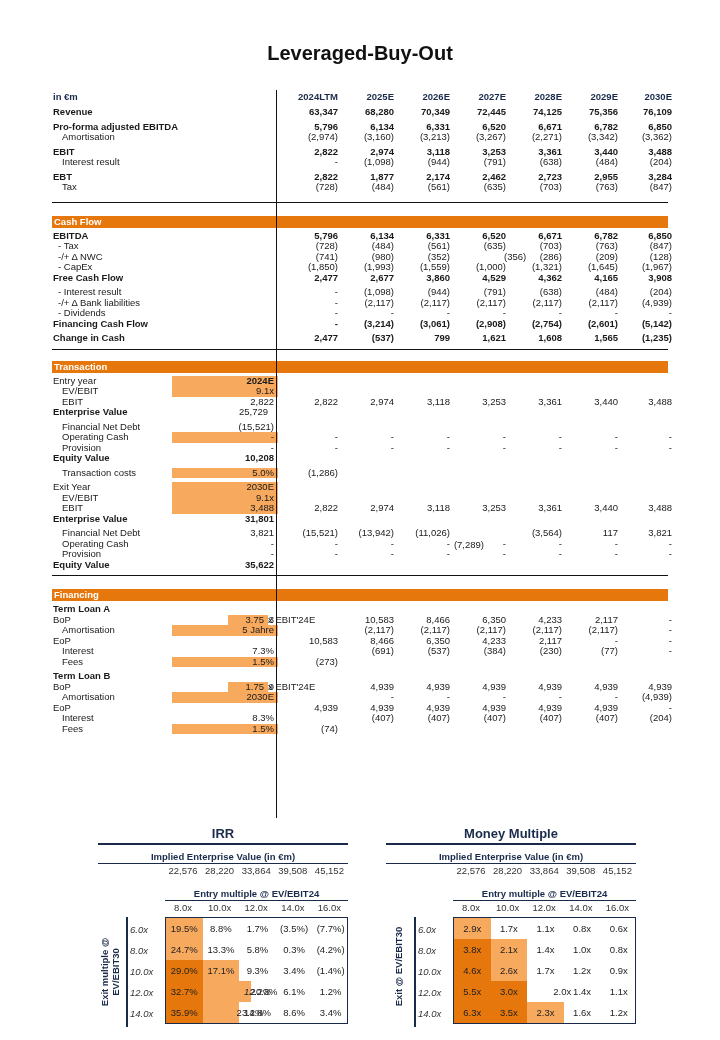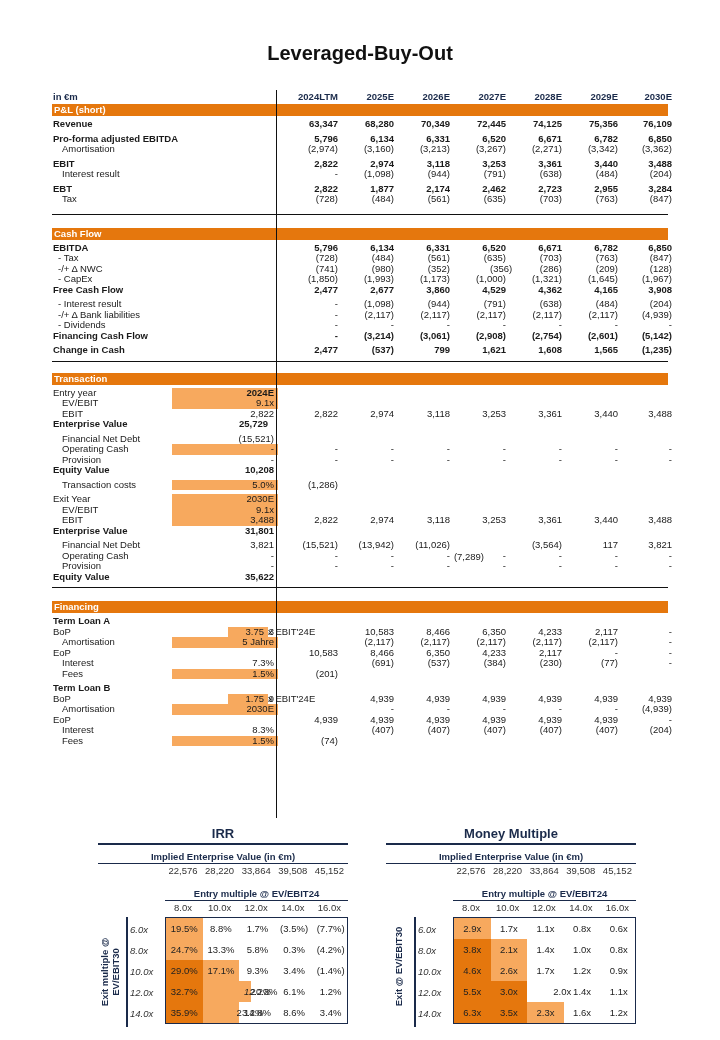--- a/index.html
+++ b/index.html
@@ -41,21 +41,20 @@
     <div class="hdr">
       <span style="position: absolute; left: 1px;">in €m</span>
       <span class="v" style="left: 226px;">2024LTM</span>
       <span class="v" style="left: 282px;">2025E</span>
       <span class="v" style="left: 338px;">2026E</span>
       <span class="v" style="left: 394px;">2027E</span>
       <span class="v" style="left: 450px;">2028E</span>
       <span class="v" style="left: 506px;">2029E</span>
       <span class="v" style="left: 560px;">2030E</span>
     </div>
-    <div class="band">P&amp;L (short)</div>
     <div class="gap" style="height: 3px;"></div>
     <div class="row bold">
       <span class="lbl">Revenue</span>
       <span class="v" style="left: 226px;">63,347</span>
       <span class="v" style="left: 282px;">68,280</span>
       <span class="v" style="left: 338px;">70,349</span>
       <span class="v" style="left: 394px;">72,445</span>
       <span class="v" style="left: 450px;">74,125</span>
       <span class="v" style="left: 506px;">75,356</span>
       <span class="v" style="left: 560px;">76,109</span>
@@ -146,30 +145,30 @@
       <span class="v" style="left: 394px;">(635)</span>
       <span class="v" style="left: 450px;">(703)</span>
       <span class="v" style="left: 506px;">(763)</span>
       <span class="v" style="left: 560px;">(847)</span>
     </div>
     <div class="row">
       <span class="lbl ind2">-/+ Δ NWC</span>
       <span class="v" style="left: 226px;">(741)</span>
       <span class="v" style="left: 282px;">(980)</span>
       <span class="v" style="left: 338px;">(352)</span>
-      <span class="v" style="left: 394px; padding-left: 44px;">(356)</span>
+      <span class="v" style="left: 408px; padding-left: 44px;">(356)</span>
       <span class="v" style="left: 450px;">(286)</span>
       <span class="v" style="left: 506px;">(209)</span>
       <span class="v" style="left: 560px;">(128)</span>
     </div>
     <div class="row">
       <span class="lbl ind2">- CapEx</span>
       <span class="v" style="left: 226px;">(1,850)</span>
       <span class="v" style="left: 282px;">(1,993)</span>
-      <span class="v" style="left: 338px;">(1,173)</span>
+      <span class="v" style="left: 338px;">(1,559)</span>
       <span class="v" style="left: 394px;">(1,000)</span>
       <span class="v" style="left: 450px;">(1,321)</span>
       <span class="v" style="left: 506px;">(1,645)</span>
       <span class="v" style="left: 560px;">(1,967)</span>
     </div>
     <div class="row bold">
       <span class="lbl">Free Cash Flow</span>
       <span class="v" style="left: 226px;">2,477</span>
       <span class="v" style="left: 282px;">2,677</span>
       <span class="v" style="left: 338px;">3,860</span>
@@ -250,21 +249,21 @@
       <span class="v" style="left: 226px;">2,822</span>
       <span class="v" style="left: 282px;">2,974</span>
       <span class="v" style="left: 338px;">3,118</span>
       <span class="v" style="left: 394px;">3,253</span>
       <span class="v" style="left: 450px;">3,361</span>
       <span class="v" style="left: 506px;">3,440</span>
       <span class="v" style="left: 560px;">3,488</span>
     </div>
     <div class="row bold">
       <span class="lbl">Enterprise Value</span>
-      <span class="v" style="left: 100px; width: 116px; font-weight: bold;">25,729</span>
+      <span class="v" style="left: 100px; width: 116px; font-weight: normal;">25,729</span>
     </div>
     <div class="gap" style="height: 4px;"></div>
     <div class="row">
       <span class="lbl ind">Financial Net Debt</span>
       <span class="v" style="left: 106px; width: 116px; font-weight: normal;">(15,521)</span>
     </div>
     <div class="row">
       <span class="lbl ind">Operating Cash</span>
       <span class="hl" style="left: 120px; width: 106px; top: 0px; height: 10.5px;"></span>
       <span class="v" style="left: 106px; width: 116px; font-weight: normal;">-</span>
@@ -411,21 +410,21 @@
       <span class="v" style="left: 338px;">(537)</span>
       <span class="v" style="left: 394px;">(384)</span>
       <span class="v" style="left: 450px;">(230)</span>
       <span class="v" style="left: 506px;">(77)</span>
       <span class="v" style="left: 560px;">-</span>
     </div>
     <div class="row">
       <span class="lbl ind">Fees</span>
       <span class="hl" style="left: 120px; width: 106px; top: 0px; height: 10.5px;"></span>
       <span class="v" style="left: 106px; width: 116px; font-weight: normal;">1.5%</span>
-      <span class="v" style="left: 226px;">(201)</span>
+      <span class="v" style="left: 226px;">(273)</span>
     </div>
     <div class="gap" style="height: 4px;"></div>
     <div class="row bold">
       <span class="lbl">Term Loan B</span>
     </div>
     <div class="row">
       <span class="lbl">BoP</span>
       <span class="v" style="left: 106px; width: 116px; font-weight: normal;">4,939</span>
       <span class="hl" style="left: 176px; width: 40px; top: 0px; height: 10.5px;"></span>
       <span class="v" style="left: 176px; width: 36px; font-weight: normal;">1.75</span>

